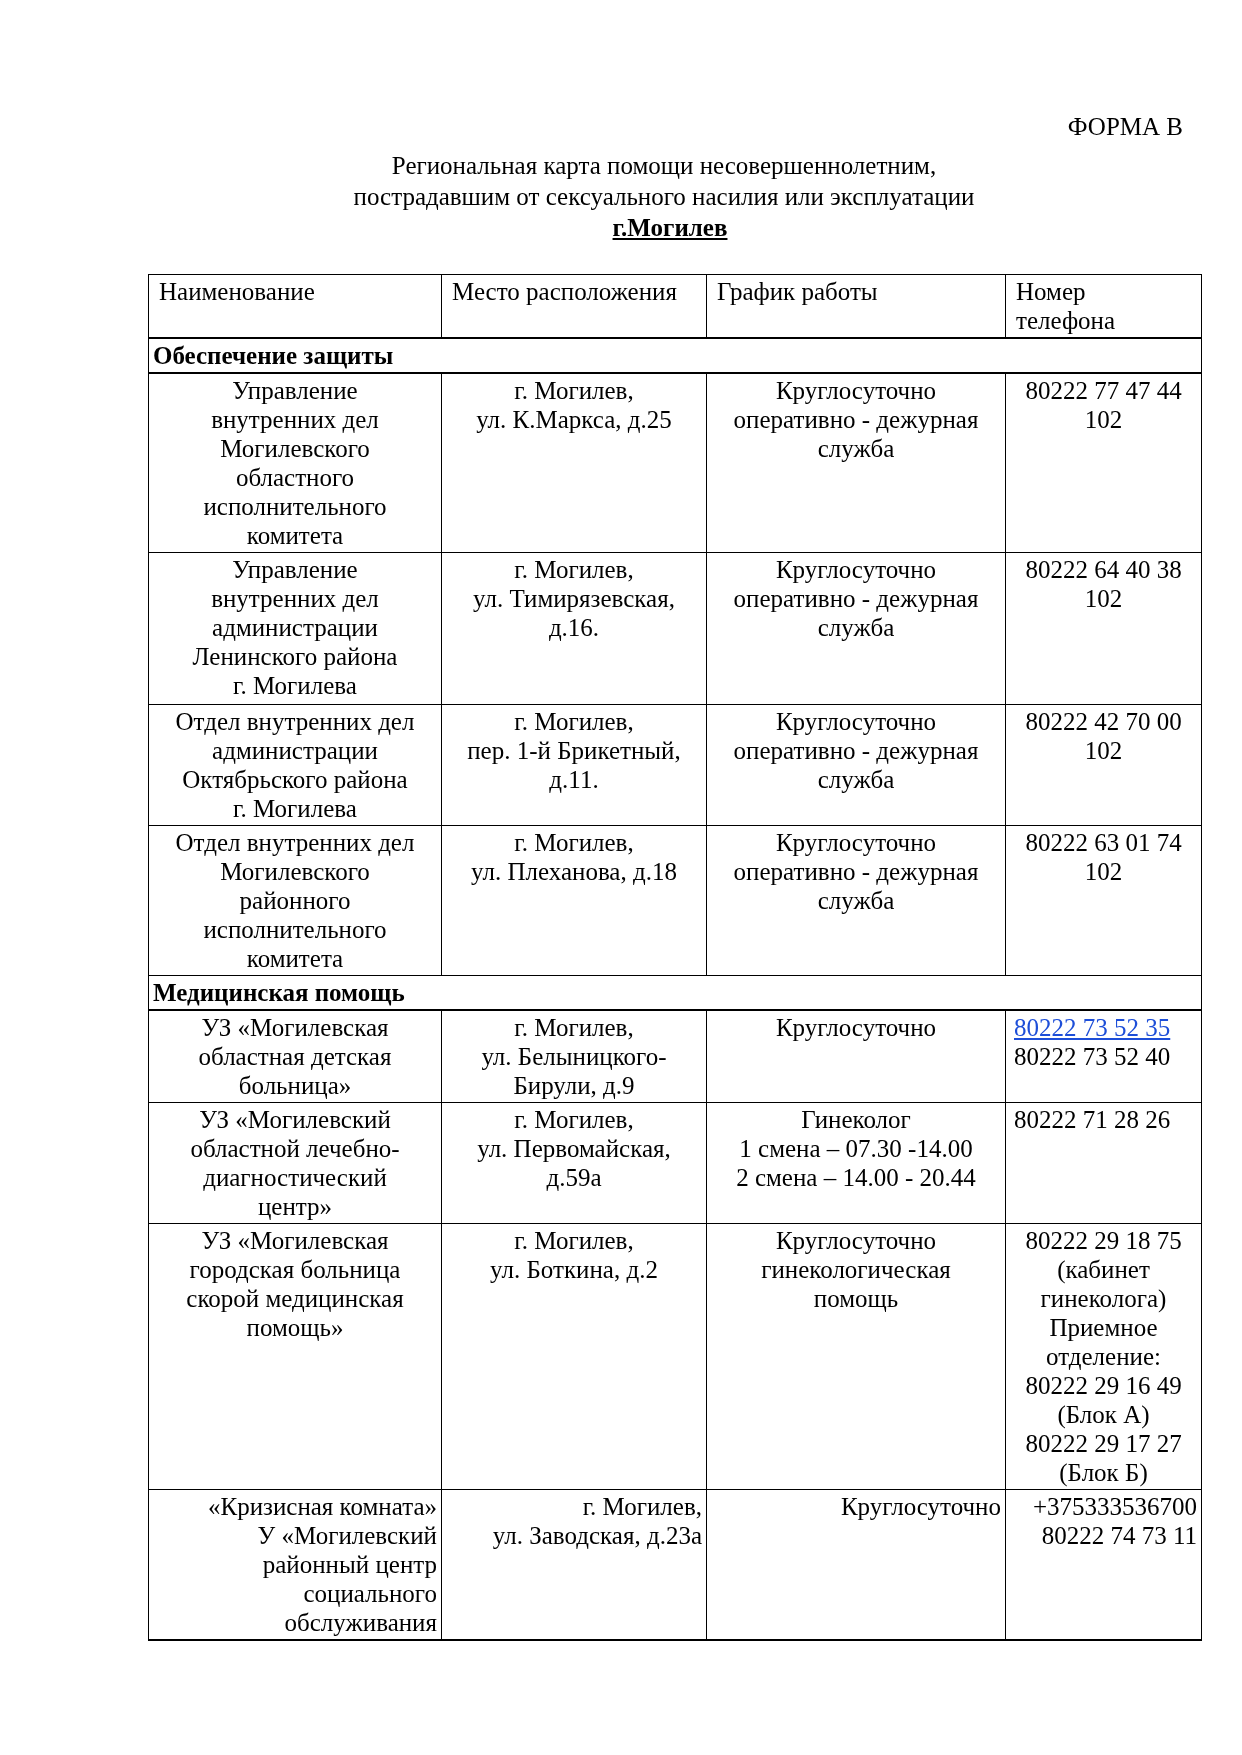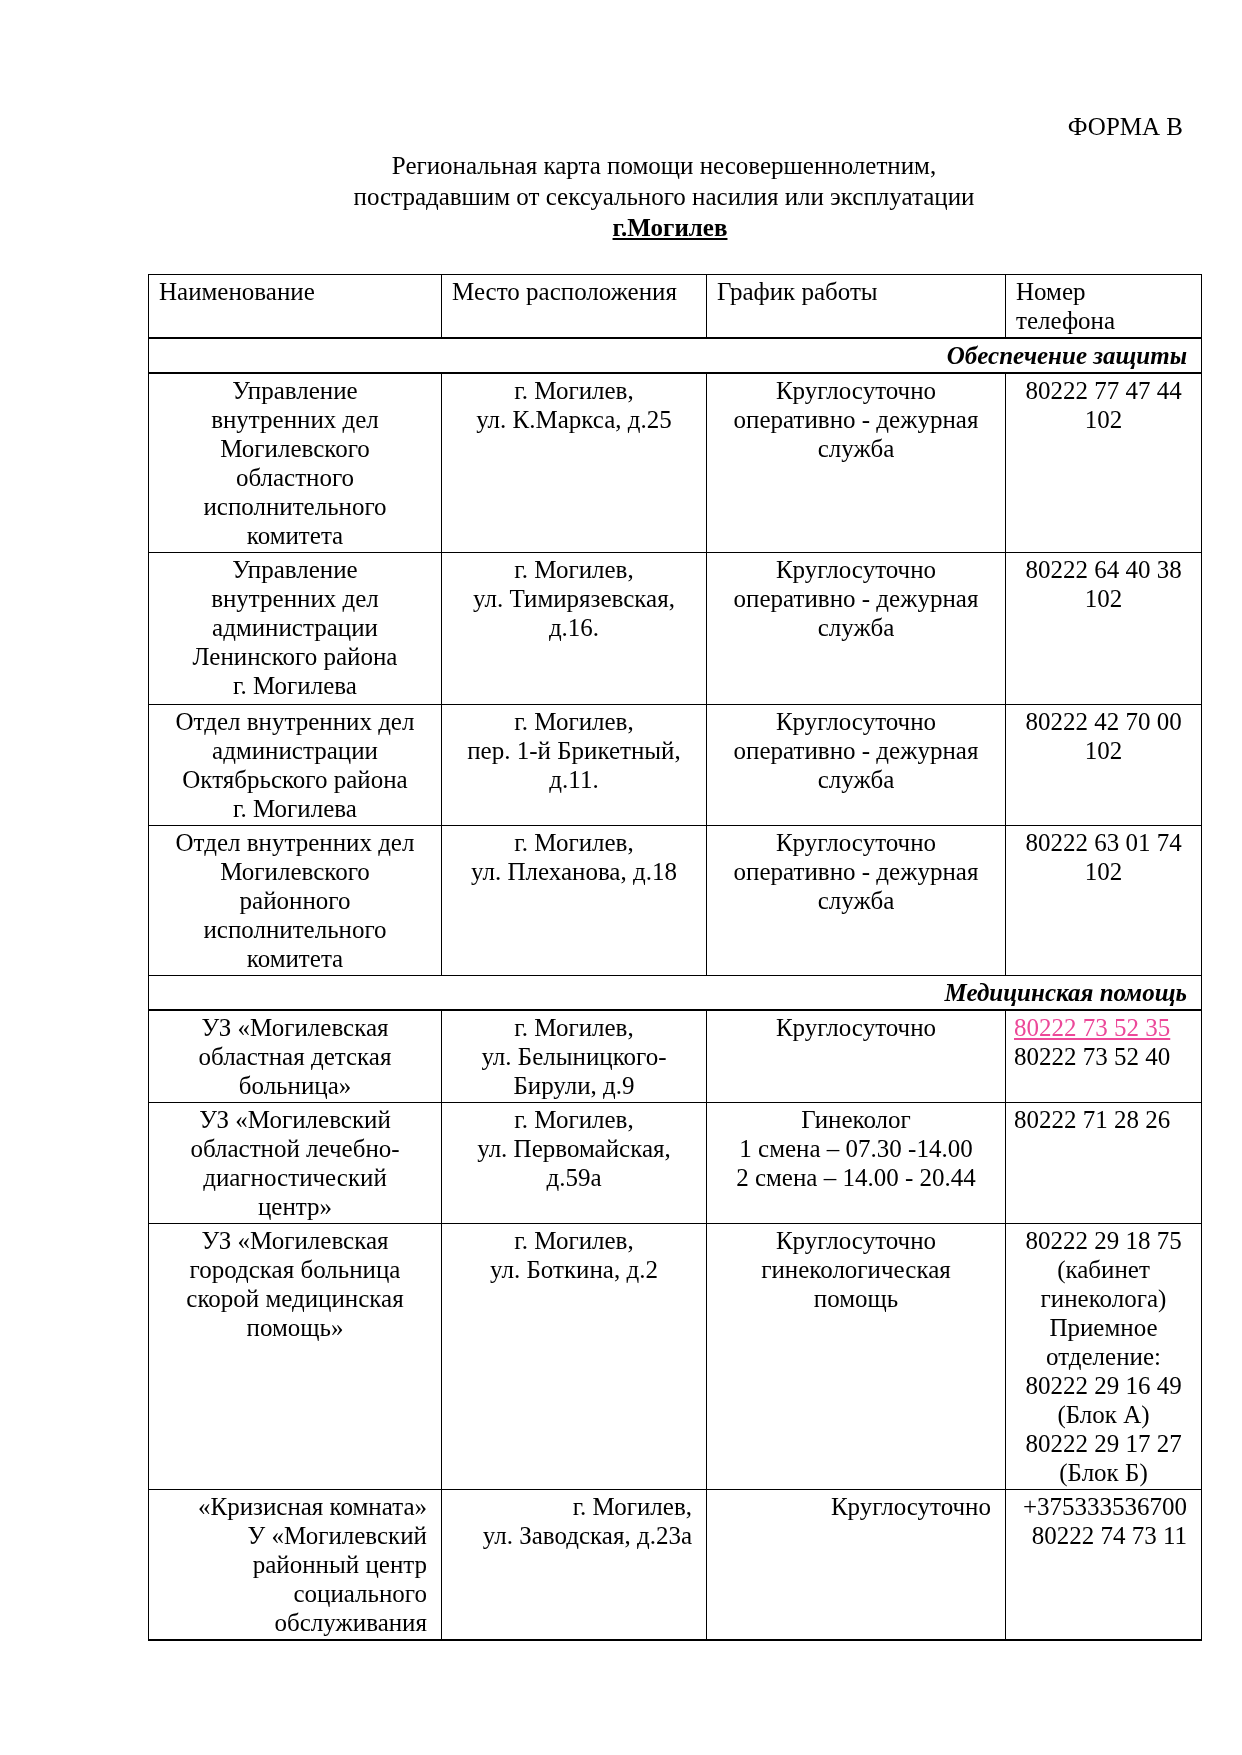--- a/index.html
+++ b/index.html
@@ -24,38 +24,37 @@
 
   table.org-table {
     position: absolute; top: 274px; left: 148px;
     width: 1053px; table-layout: fixed;
     border-collapse: collapse;
     font-size: 25px; line-height: 29px;
   }
   .org-table th, .org-table td {
     border: 1px solid #000;
     vertical-align: top;
-    padding: 2px 14px;
+    padding: 2px 4px;
     white-space: pre-line;
     overflow: hidden;
   }
   .org-table th {
     font-weight: normal; text-align: left; padding-left: 10px;
     border-bottom-width: 2px;
   }
   .section-row td {
-    text-align: right; font-weight: bold;
+    text-align: left; font-weight: bold;
     border-bottom-width: 2px;
-    font-style: italic;
   }
   td.c { text-align: center; }
   td.l { text-align: left; padding-left: 8px; }
   tr.last-row td { border-bottom-width: 2px; text-align: right; }
   a.phone-link {
-    color: #ec4899; text-decoration: underline; cursor: pointer;
+    color: #1d4ed8; text-decoration: underline; cursor: pointer;
     display: inline-block;
   }
 </style>
 </head>
 <body>
 
 <div class="page">
 
   <div class="form-label">ФОРМА В</div>
 

